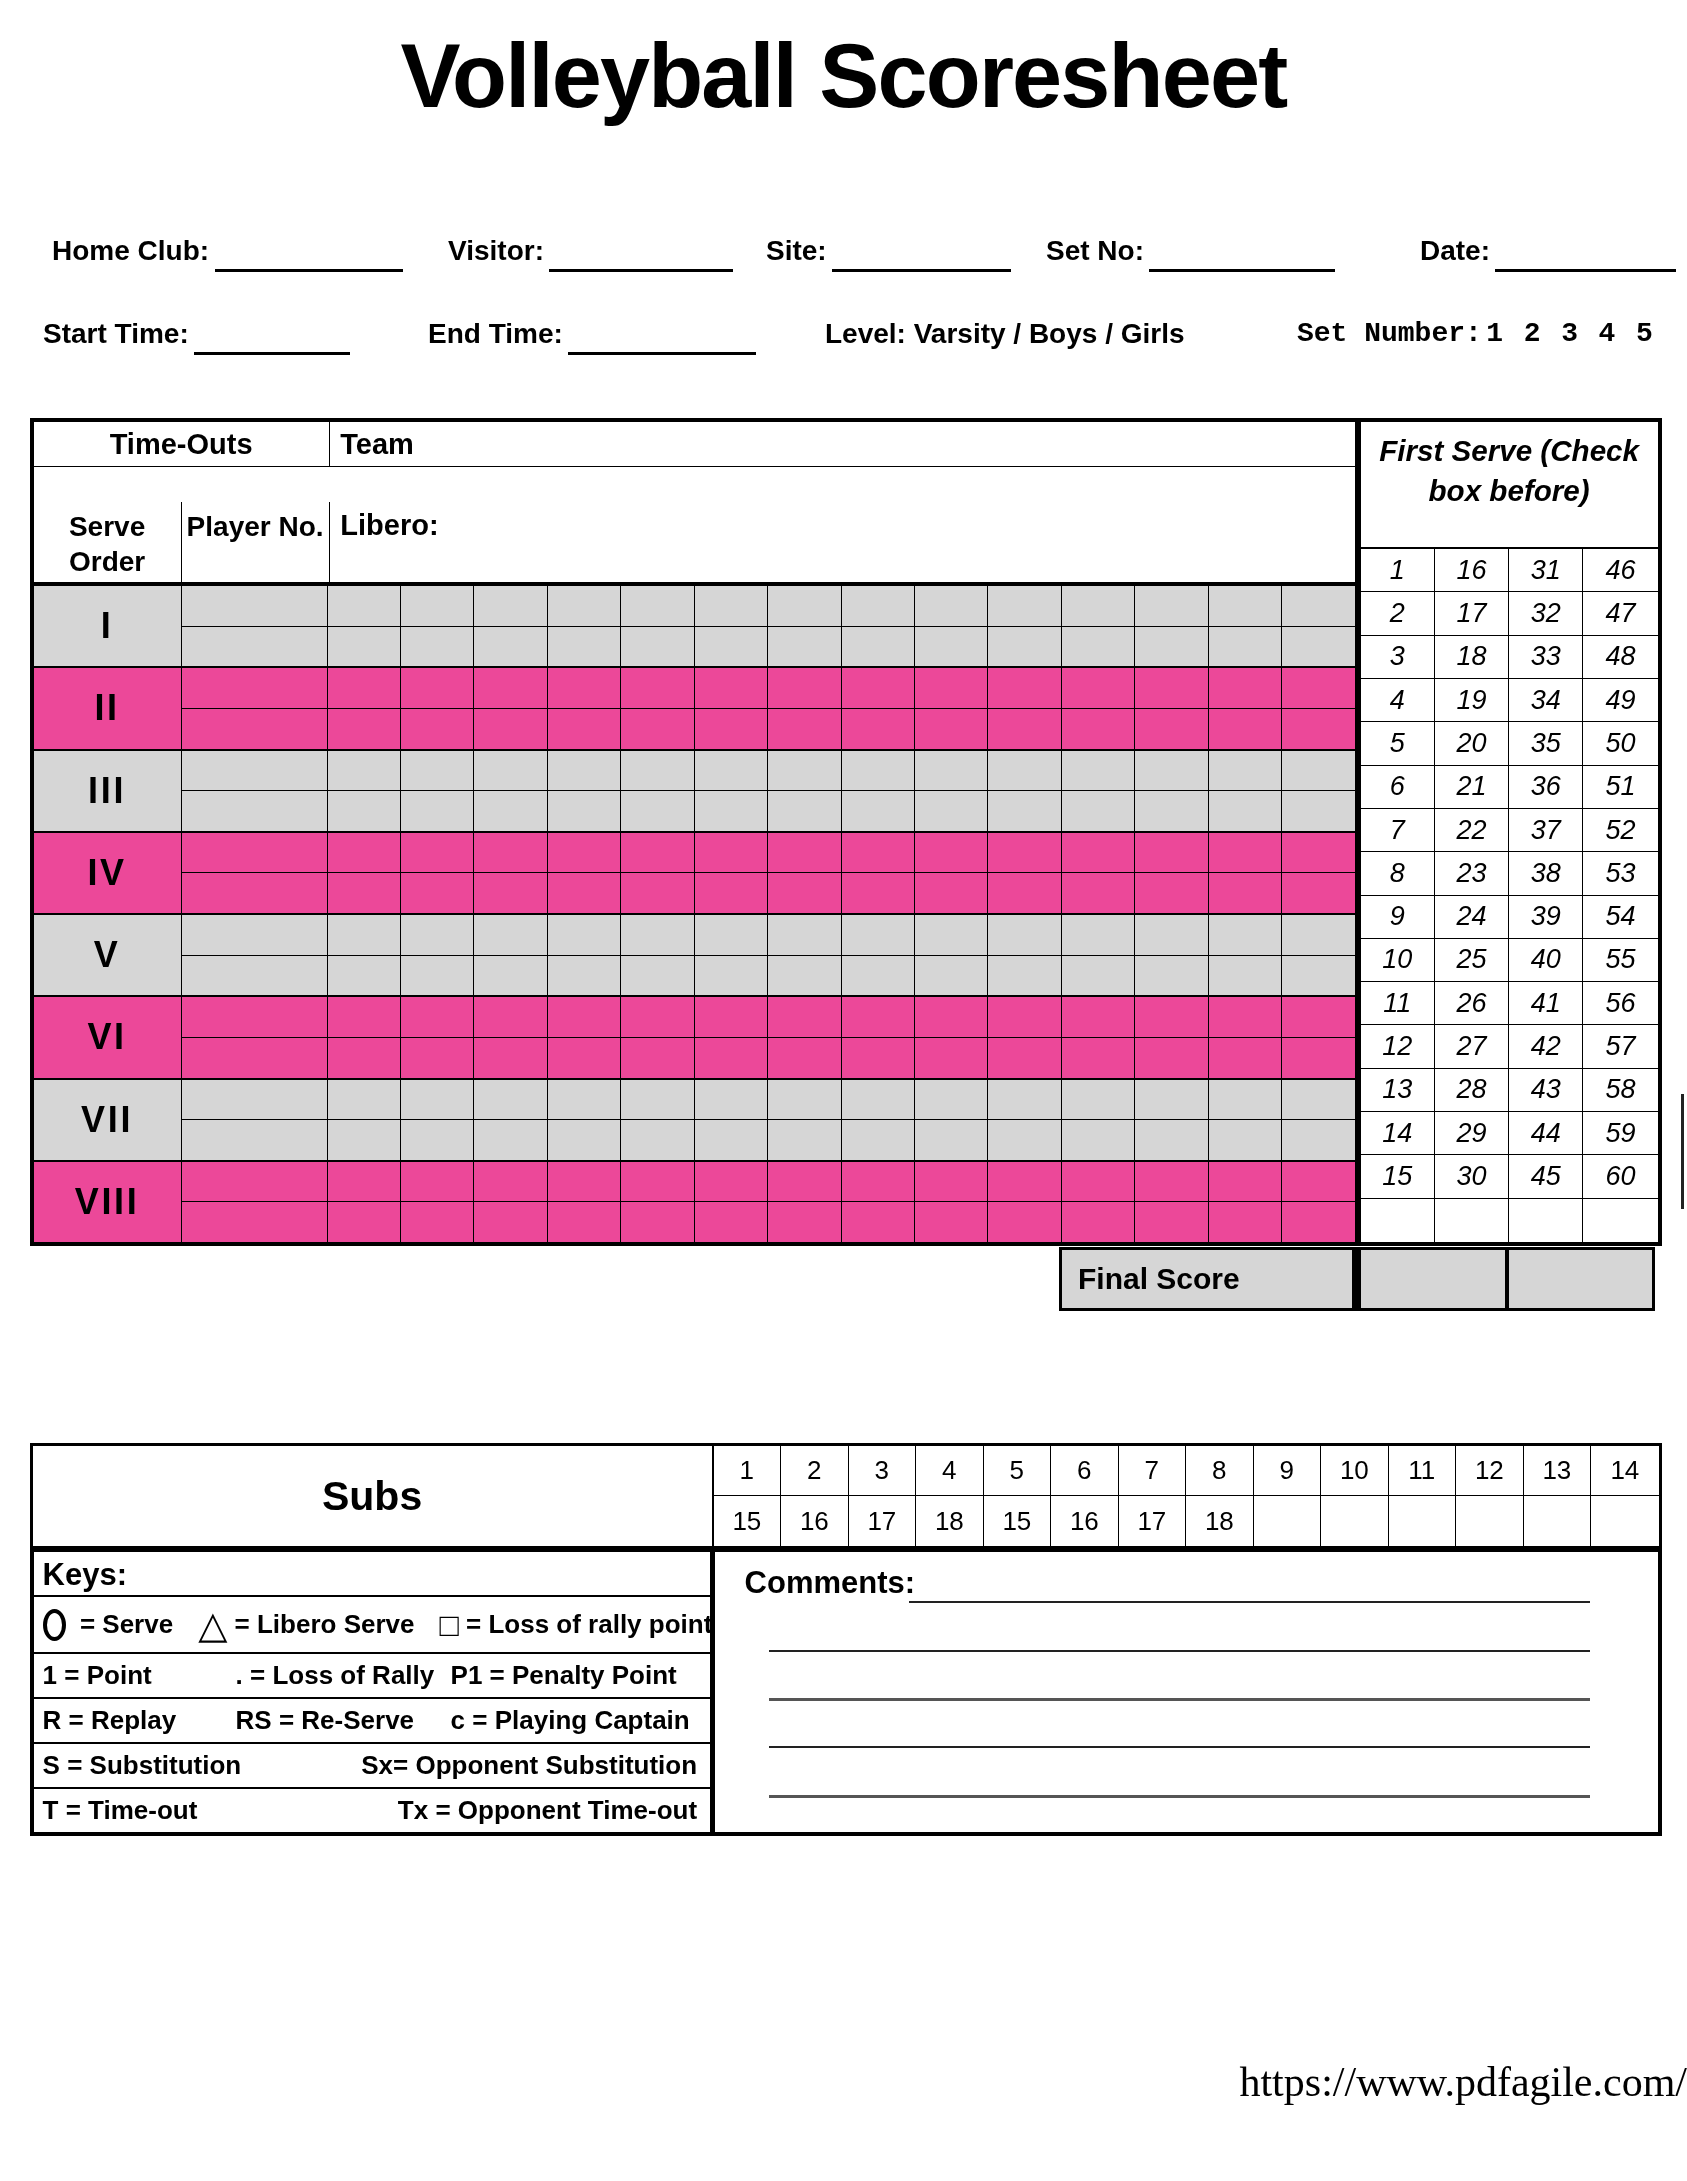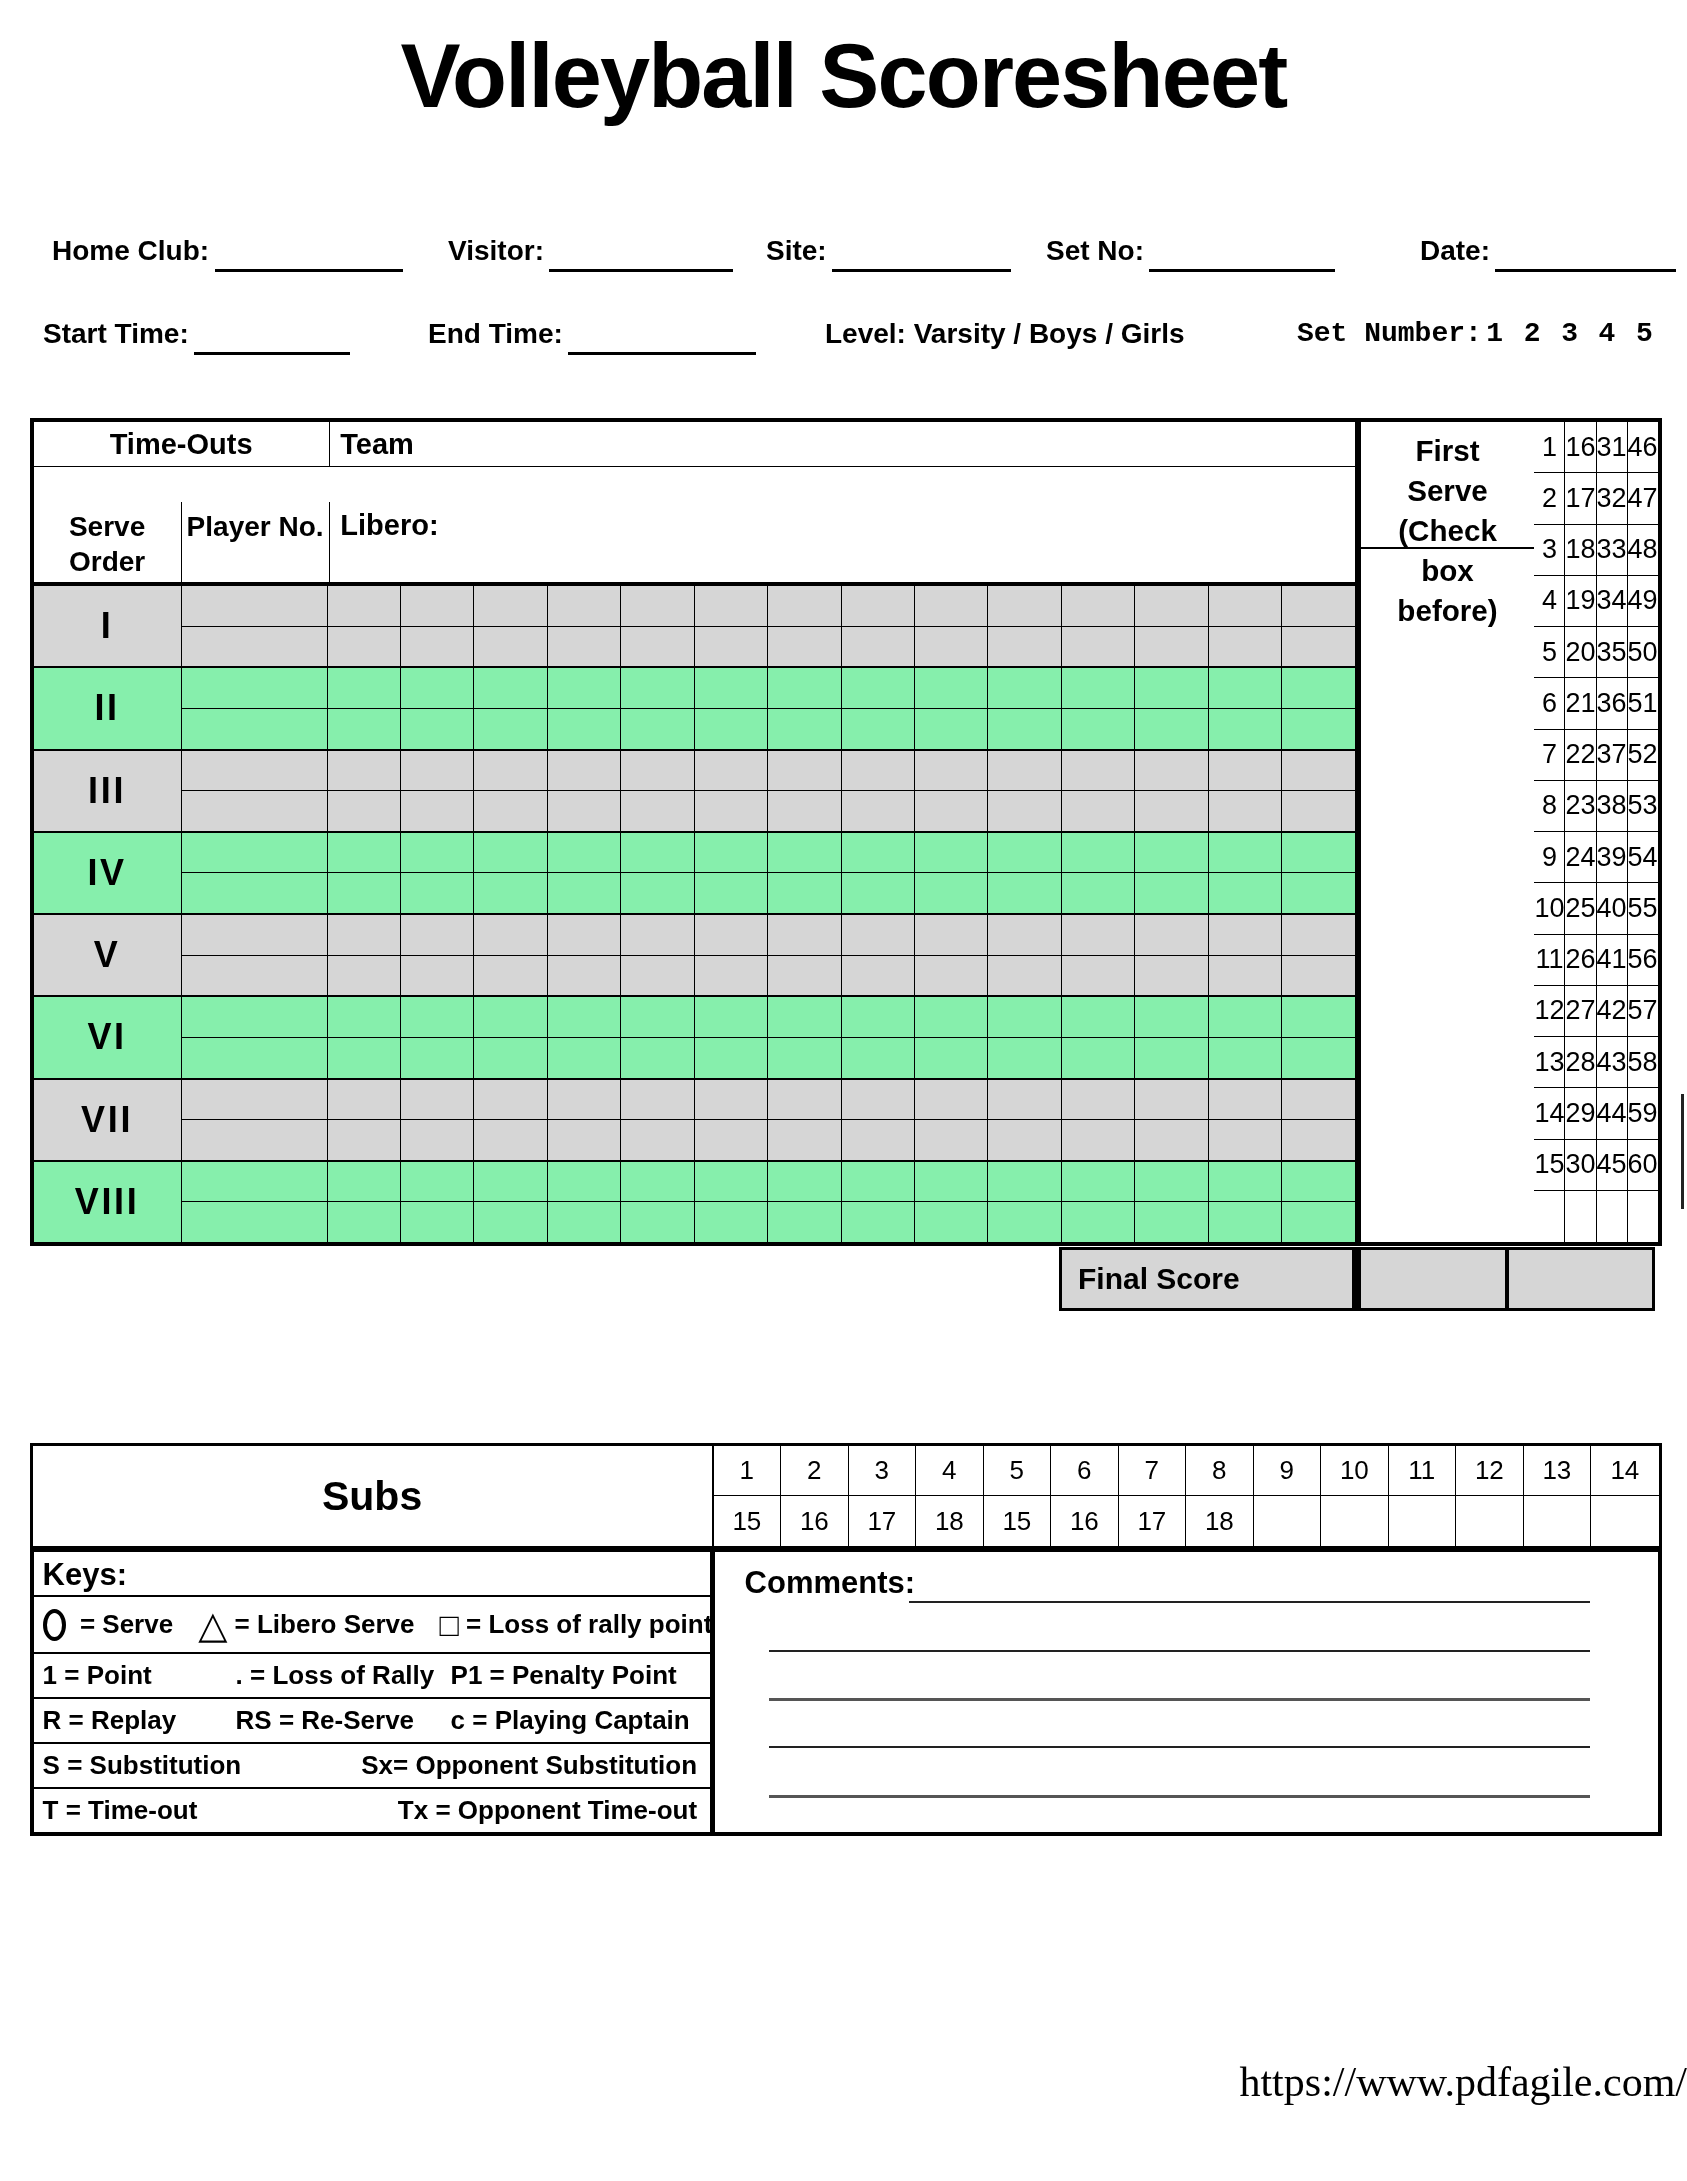--- a/index.html
+++ b/index.html
@@ -19,31 +19,31 @@
   .f-start { left:43px; }      .f-end { left:428px; }
   .f-level { left:825px; font-weight:bold; }
   .f-setnum { left:1297px;font-family:Liberation Mono, monospace; }
   .setnum-digit { display:inline-block; margin-left:20.6px; }
   .setnum-digit:first-of-type { margin-left:4.5px; }
 
   
   .sheet { position:absolute; left:29.6px; top:418px; width:1632px; height:828px;
            border:4.5px solid #000; display:flex; background:#fff; }
   .sheet-left { width:1321px; display:flex; flex-direction:column; }
-  .sheet-right { flex:1; border-left:6.3px solid #000; display:flex; flex-direction:row; }
+  .sheet-right { flex:1; border-left:6.3px solid #000; display:flex; flex-direction:column;font-style:italic; }
 
   .h1row { height:45px; display:flex; border-bottom:1.8px solid #000; }
   .cell-timeouts { width:296px; border-right:1.8px solid #000; display:flex; align-items:center; justify-content:center; font-weight:bold; font-size:29px; }
   .cell-team { flex:1; display:flex; align-items:center; padding-left:10.7px; font-weight:bold; font-size:29px; }
   .h2row { height:82px; display:flex; border-bottom:2.7px solid #000;margin-top:35px; }
   .cell-serveh,.cell-playerh { width:148px; border-right:1.8px solid #000; text-align:center; font-weight:bold; font-size:28px; line-height:1.25; padding-top:7.2px; }
   .cell-liberoh { flex:1; font-weight:bold; font-size:29px; padding:7.2px 0 0 10.7px; }
 
   #score-blocks { flex:1; display:flex; flex-direction:column; }
-  .block { flex:1; display:flex; border-top:2.7px solid #000; background:#86efac; }
+  .block { flex:1; display:flex; border-top:2.7px solid #000; background:#ec4899; }
   .block.shade { background:#d6d6d6; }
   .serve-cell { width:148px; border-right:1.8px solid #000; display:flex; align-items:center; justify-content:center;
                 font-size:36px; font-weight:bold; letter-spacing:2.7px; }
   .block-rows { flex:1; display:flex; flex-direction:column; }
   .block-row { flex:1; display:flex; }
   .block-row.first { border-bottom:1.8px solid #000; }
   .player-cell { width:146px; border-right:1.8px solid #000; }
   .score-cell { flex:1; border-right:1.8px solid #000; }
   .score-cell.lastcol { border-right:none; }
 

